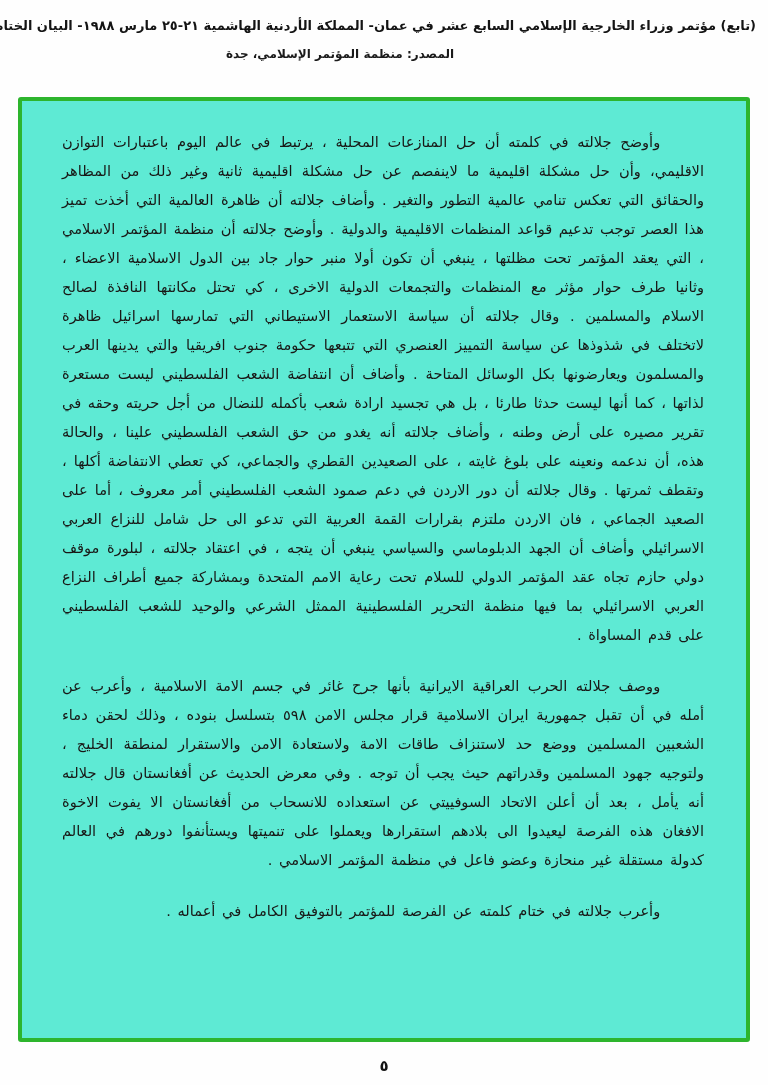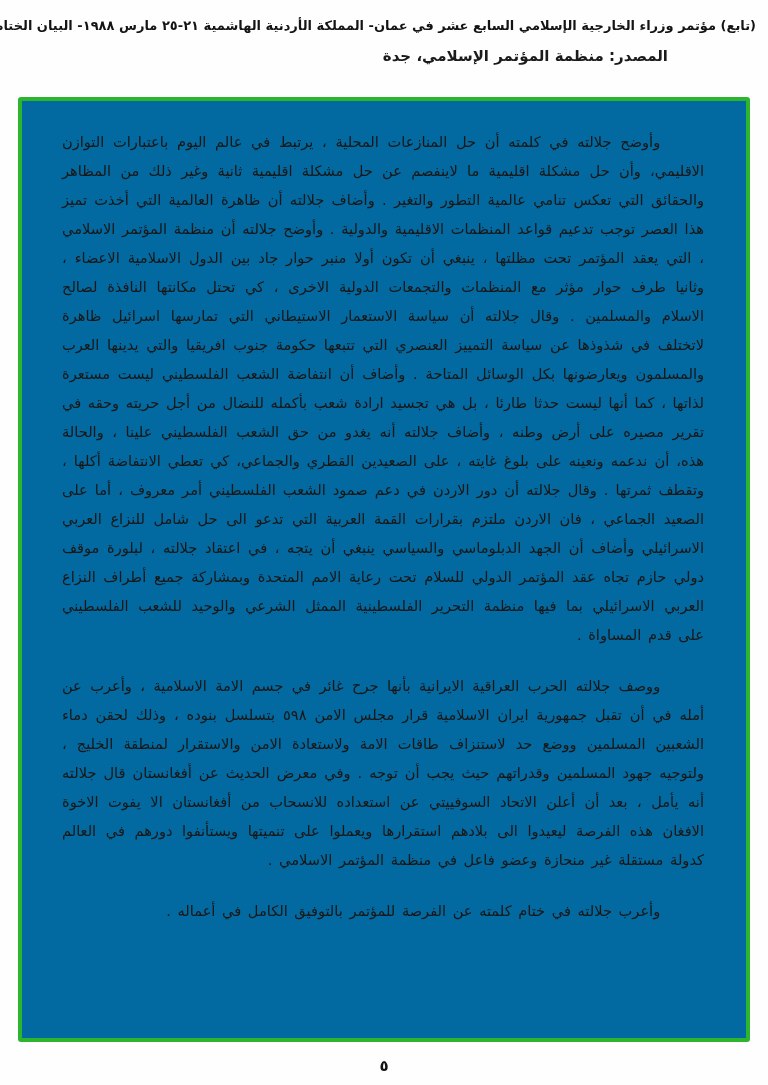--- a/index.html
+++ b/index.html
@@ -24,36 +24,35 @@
     text-align: center;
     color: #141414;
   }
   .doc-title {
     font-size: 13px;
     font-weight: bold;
     letter-spacing: 0.2px;
     white-space: nowrap;
   }
   .doc-source {
-    font-size: 15px;
+    font-size: 12px;
     font-weight: bold;
     margin-top: 14px;
-    text-align: right;
     padding-right: 88px;
     color: #1b1b1b;
   }
   .green-frame {
     position: absolute;
     top: 97px;
     left: 18px;
     right: 18px;
     bottom: 43px;
     border: 4px solid #2db52d;
     border-radius: 3px;
-    background: #0369a1;
+    background: #5eead4;
     box-sizing: border-box;
     padding: 26px 42px 18px 40px;
     overflow: hidden;
   }
   .doc-body {
     direction: rtl;
     text-align: justify;
     color: #181715;
     font-size: 14.6px;
     line-height: 29px;

